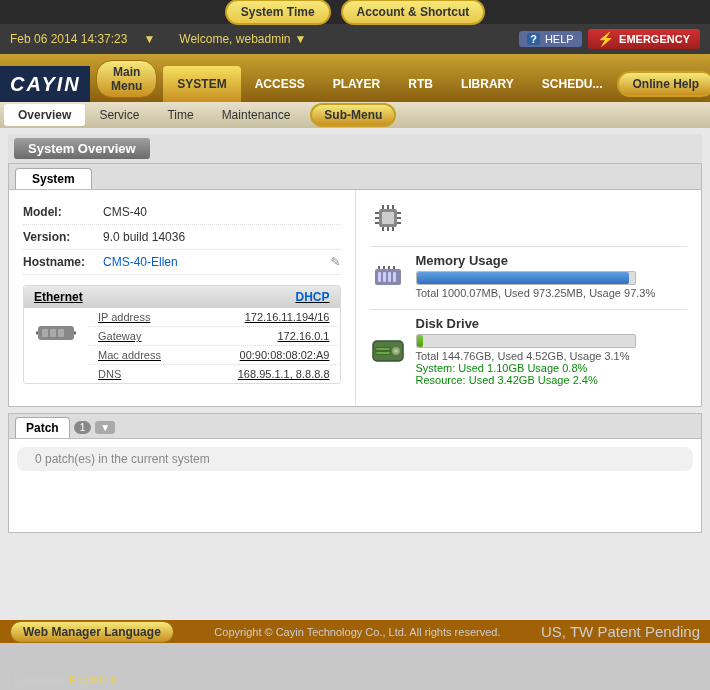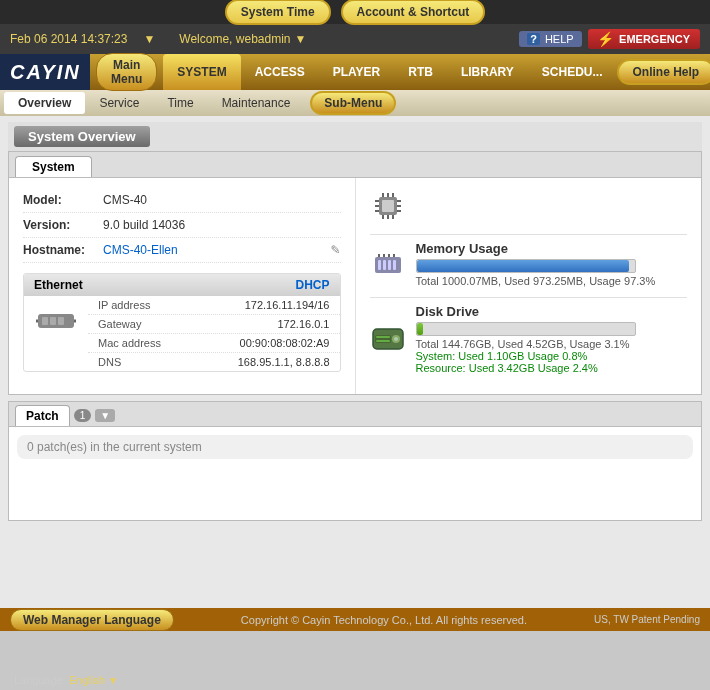--- a/index.html
+++ b/index.html
@@ -13,21 +13,21 @@
     #header-bar { background: #3a3a3a; height: 30px; display: flex; align-items: center; justify-content: space-between; padding: 0 10px; }
     #header-left { display: flex; align-items: center; gap: 8px; }
     #datetime { color: #e8d060; font-size: 12px; display: flex; align-items: center; gap: 16px; }
     #welcome { color: #e8d060; font-size: 12px; display: flex; align-items: center; gap: 4px; }
     #header-right { display: flex; align-items: center; gap: 6px; }
     .help-btn { background: #5a6a9a; color: white; border-radius: 3px; padding: 2px 8px; font-size: 11px; cursor: pointer; display: flex; align-items: center; gap: 3px; }
     .emergency-btn { background: linear-gradient(to bottom, #d03030, #a02020); color: white; border-radius: 3px; padding: 2px 10px; font-size: 11px; font-weight: bold; cursor: pointer; display: flex; align-items: center; gap: 4px; }
     .emergency-icon { color: #ffaa00; font-size: 14px; }
 
     
-    #logo-nav { background: linear-gradient(to bottom, #c8a030, #8a6010); height: 36px; display: flex; align-items: center; }
+    #logo-nav { background: linear-gradient(to bottom, #c8a030, #8a6010); height: 48px; display: flex; align-items: flex-end; }
     #logo { background: #1a2a4a; padding: 4px 10px; height: 36px; display: flex; align-items: center; min-width: 90px; }
     #logo-text { color: white; font-size: 20px; font-weight: bold; font-style: italic; letter-spacing: 2px; }
     #main-nav { display: flex; align-items: stretch; height: 36px; }
     .nav-item { padding: 0 14px; display: flex; align-items: center; color: #fff; font-size: 12px; font-weight: bold; cursor: pointer; white-space: nowrap; }
     .nav-item.active { background: linear-gradient(to bottom, #f5e060, #c89020); color: #333; border-radius: 4px 4px 0 0; }
     .main-menu-btn { background: linear-gradient(to bottom, #f5e97a, #c89020); color: #333; font-weight: bold; padding: 4px 14px; border-radius: 16px; font-size: 12px; cursor: pointer; display: flex; align-items: center; margin: 4px 6px; border: 1px solid #a07010; }
 
     
     #sub-nav { background: linear-gradient(to bottom, #e8e0c8, #c8c0a0); height: 26px; display: flex; align-items: center; padding: 0 4px; }
     .sub-nav-item { padding: 0 14px; height: 22px; display: flex; align-items: center; color: #333; font-size: 12px; cursor: pointer; border-radius: 3px; }
@@ -46,21 +46,21 @@
     
     
     #left-panel { flex: 1; padding: 10px 14px; border-right: 1px solid #ddd; }
     .info-row { display: flex; align-items: center; padding: 5px 0; border-bottom: 1px dotted #ddd; }
     .info-row:last-child { border-bottom: none; }
     .info-label { font-weight: bold; color: #333; min-width: 80px; font-size: 12px; }
     .info-value { color: #333; font-size: 12px; flex: 1; }
     .edit-icon { color: #888; cursor: pointer; font-size: 12px; }
 
     
-    #ethernet-section { margin-top: 10px; border: 1px solid #ddd; border-radius: 3px; overflow: hidden; }
+    #ethernet-section { margin-top: 10px; border: 1px solid #ddd; border-radius: 3px; overflow: hidden; text-decoration: underline; }
     #ethernet-header { background: linear-gradient(to bottom, #e8e8e8, #d0d0d0); display: flex; justify-content: space-between; padding: 4px 10px; font-weight: bold; font-size: 12px; }
     .dhcp-badge { color: #0060cc; font-weight: bold; }
     .eth-row { display: flex; justify-content: space-between; padding: 3px 10px; border-bottom: 1px dotted #ddd; font-size: 11px; }
     .eth-row:last-child { border-bottom: none; }
     .eth-label { color: #555; }
     .eth-value { color: #333; }
 
     
     #right-panel { flex: 1; padding: 10px 14px; }
     .resource-item { margin-bottom: 10px; }
@@ -310,28 +310,28 @@
     </div>
   </div>
 
   <div class="full-section" style="border:1px solid #bbb;background:white;min-height:120px;">
     <div id="patch-tab-bar" style="background:#ddd;padding:3px 6px 0;display:flex;align-items:center;gap:4px;border-bottom:1px solid #bbb;">
       <div class="tab active" style="display:flex;align-items:center;gap:4px;padding:3px 10px;">Patch</div>
       <span class="patch-badge" style="background:#888;color:white;border-radius:10px;padding:1px 6px;font-size:10px;">1</span>
       <span class="patch-arrow" style="background:#aaa;color:white;border-radius:3px;padding:1px 5px;font-size:10px;cursor:pointer;">▼</span>
     </div>
     <div id="patch-content" style="padding:8px;min-height:90px;">
-      <div class="patch-empty" style="color:#888;font-size:12px;background:#f0f0f0;padding:5px 10px;border-radius:8px;">0 patch(es) in the current system</div>
+      <div class="patch-empty" style="color:#888;font-size:12px;background:#f0f0f0;padding:5px 18px;border-radius:8px;">0 patch(es) in the current system</div>
     </div>
   </div>
 
 </div>
 
 <div id="bottom-bar" style="background:#a16207;height:23px;display:flex;align-items:center;justify-content:space-between;padding:0 10px;">
   <button class="web-manager-btn">Web Manager Language</button>
   <div id="lang-section" style="display:flex;align-items:center;gap:3px;color:#ccc;font-size:11px;position:absolute;left:10px;bottom:4px;">
     <span>Language:</span>
     <span style="color:#e8d060;cursor:pointer;">English</span>
     <span style="color:#e8d060;cursor:pointer;font-size:10px;">▼</span>
   </div>
   <span id="copyright" style="color:#ccc;font-size:11px;">Copyright © Cayin Technology Co., Ltd. All rights reserved.</span>
-  <span id="patent" style="color:#ccc;font-size:10px;">US, TW Patent Pending</span>
+  <span id="patent" style="color:#ccc;font-size:15px;">US, TW Patent Pending</span>
 </div>
 
 </body></html>

